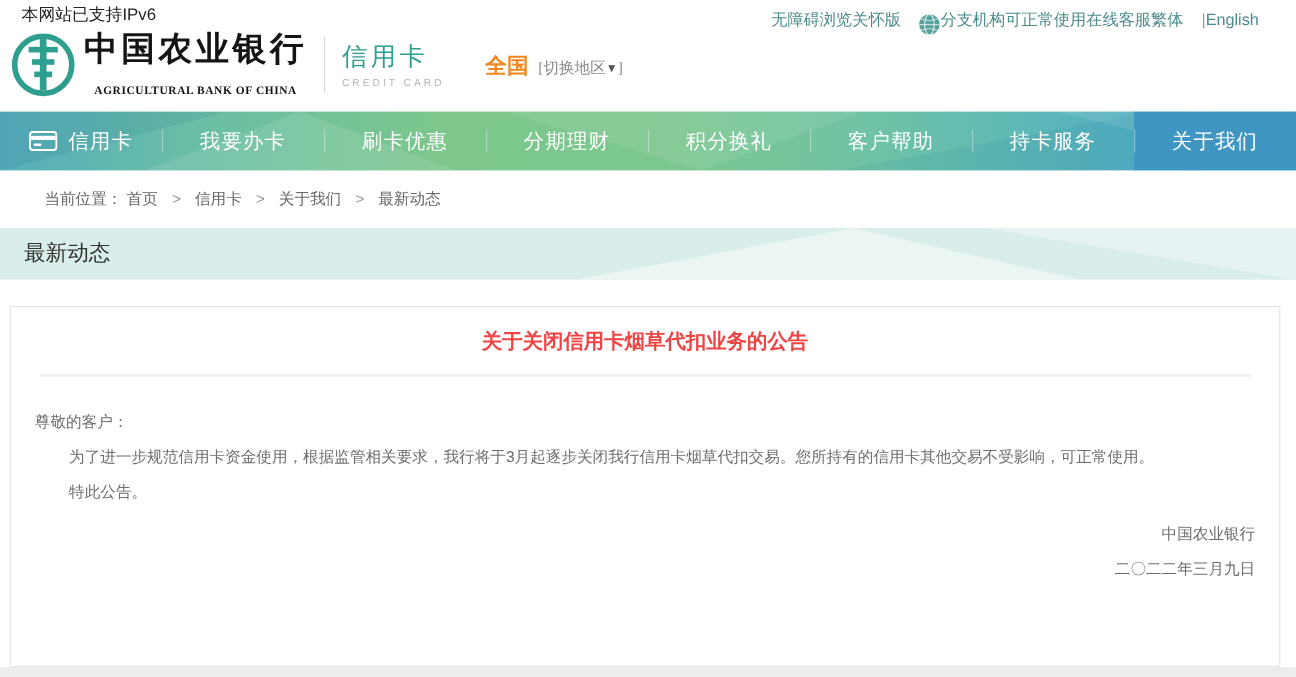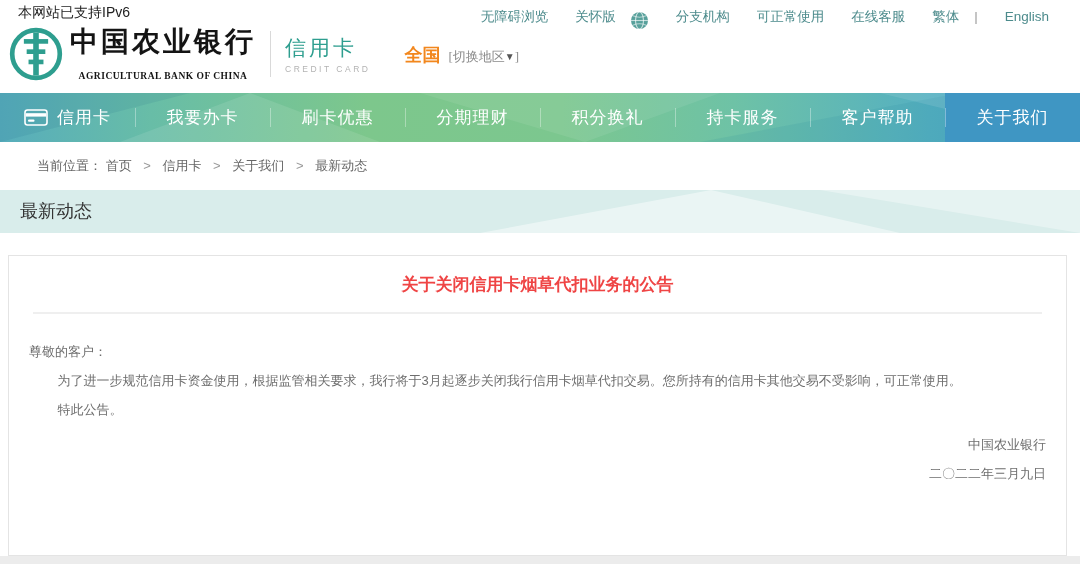--- a/index.html
+++ b/index.html
@@ -20,21 +20,21 @@
   .section-block { display:flex; flex-direction:column; margin-right:34px; }
   .section-cn { font-size:21px; color:#2e9e8f; letter-spacing:3px; line-height:26px; }
   .section-en { font-size:8.5px; color:#b3b3b3; letter-spacing:2.5px; margin-top:3px; }
   .region-row { display:flex; align-items:baseline; margin-top:2px; }
   .region-cur { font-size:18px; font-weight:bold; color:#f2871d; margin-right:8px; }
   .region-switch { font-size:13px; color:#8a8a8a; cursor:pointer;font-family:Liberation Serif, serif; }
   .chev { display:inline-block; font-size:10px; color:#555; transform:translateY(-1px); }
 
   .utility { position:absolute; top:7px; right:31px; display:flex; align-items:center;
     font-size:13.5px; color:#4c8b8c; }
-  .utility .u-item { margin-left:27px; cursor:pointer; white-space:nowrap; }
+  .utility .u-item { margin-left:0; cursor:pointer; white-space:nowrap; }
   .utility .u-item:first-child { margin-left:0; }
   .globe { width:19px; height:19px; margin-left:14px; transform:translateY(4px); }
   .pipe { margin-left:15px; color:#9a9a9a; }
 
   
   .main-nav { position:relative; height:49px; display:flex; overflow:hidden;
     background:linear-gradient(90deg,#57adbc 0%,#68bda7 14%,#7dc78c 34%,#7cc78f 52%,
       #6ec2a6 68%,#55b0c1 86%,#4aa3c4 100%); }
   .nav-shape { position:absolute; top:0; bottom:0; pointer-events:none; }
   .ns1 { left:0;   width:190px; background:rgba(20,90,130,.10); clip-path:polygon(0 0,100% 0,0 100%); }
@@ -150,24 +150,24 @@
   <div class="nav-item">
       <span>刷卡优惠</span>
     </div>
   <div class="nav-item">
       <span>分期理财</span>
     </div>
   <div class="nav-item">
       <span>积分换礼</span>
     </div>
   <div class="nav-item">
+      <span>客户帮助</span>
+    </div>
+  <div class="nav-item">
       <span>持卡服务</span>
-    </div>
-  <div class="nav-item">
-      <span>客户帮助</span>
     </div>
   <div class="nav-item active">
       <span>关于我们</span>
     </div>
 </div>
 
 <div class="breadcrumb">
   <span>当前位置：</span>
   <span class="crumb">首页</span>
   <span class="crumb-sep">&gt;</span>

